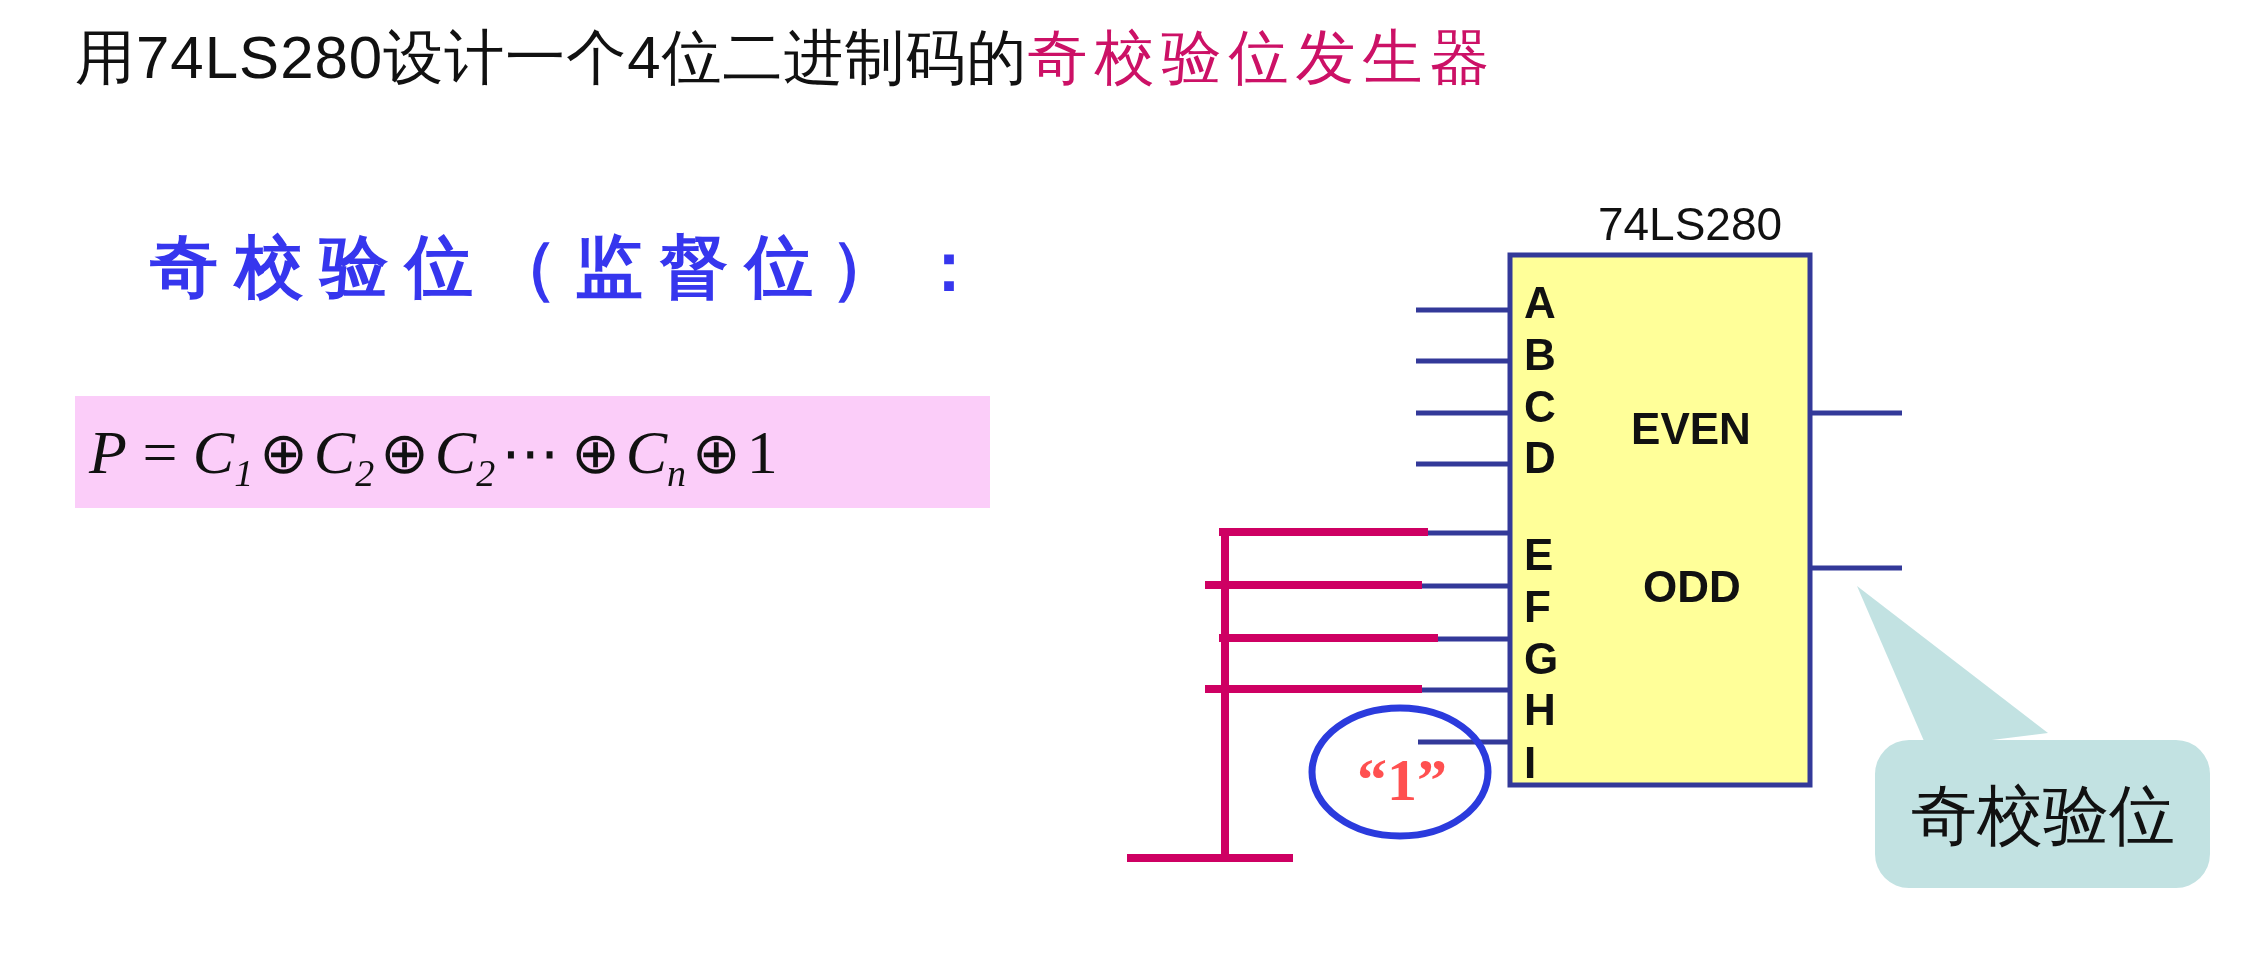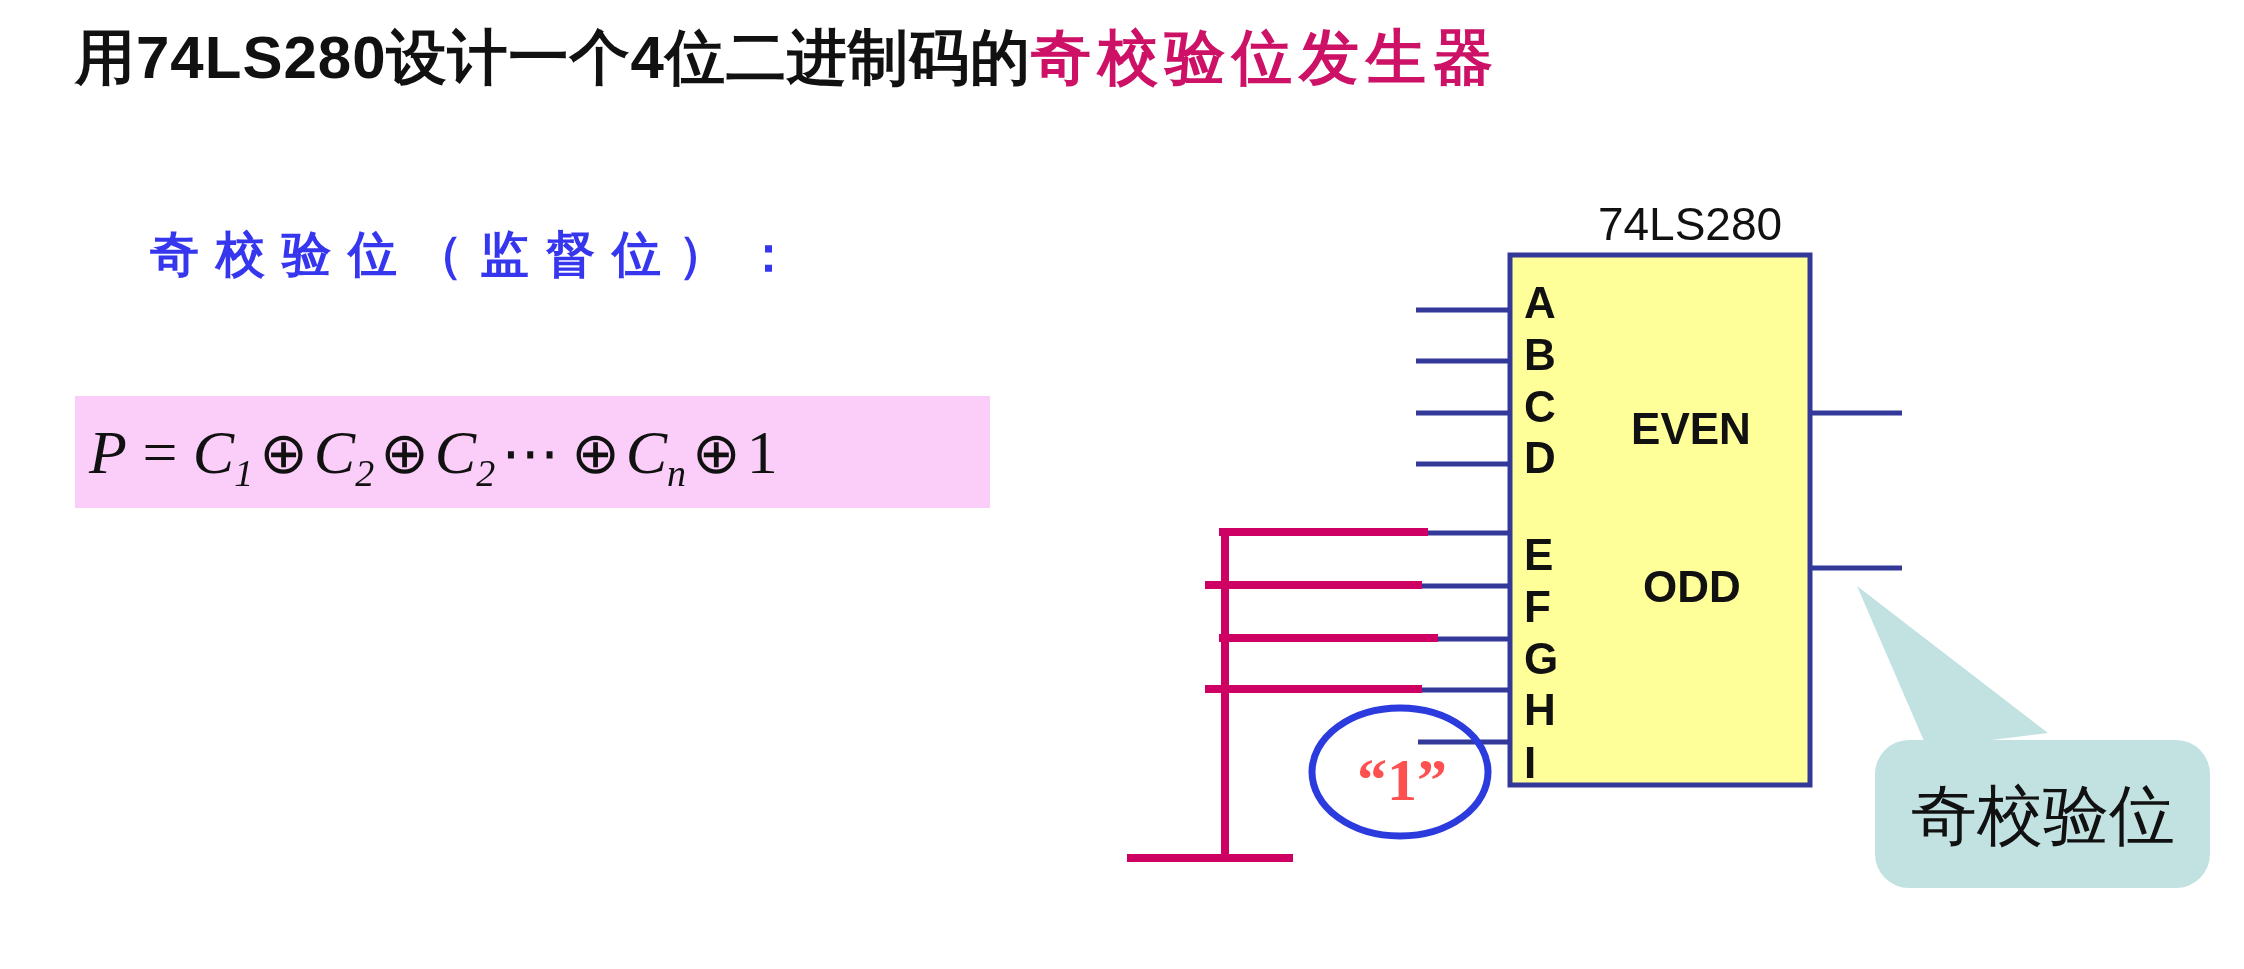--- a/index.html
+++ b/index.html
@@ -5,29 +5,29 @@
   html,body{margin:0;padding:0;background:#ffffff;}
   .slide{
     position:relative;
     width:2244px;height:969px;
     background:#ffffff;
     overflow:hidden;
     font-family:"Liberation Sans",sans-serif;
   }
   .title{
     position:absolute;left:75px;top:18px;
-    font-size:60px;font-weight:bold;color:#111111;
+    font-size:60px;font-weight:normal;color:#111111;
     white-space:nowrap;letter-spacing:1px;
   }
   .title .hl{
     color:#CC1166;letter-spacing:7px;
   }
   .subtitle{
     position:absolute;left:150px;top:222px;
-    font-size:49px;font-weight:bold;color:#3636EE;
+    font-size:68px;font-weight:bold;color:#3636EE;
     letter-spacing:17px;white-space:nowrap;
   }
   .formula-box{
     position:absolute;left:75px;top:396px;
     width:915px;height:112px;
     background:#FBCDF9;
     display:flex;align-items:center;
     padding-left:14px;box-sizing:border-box;
   }
   .formula{

